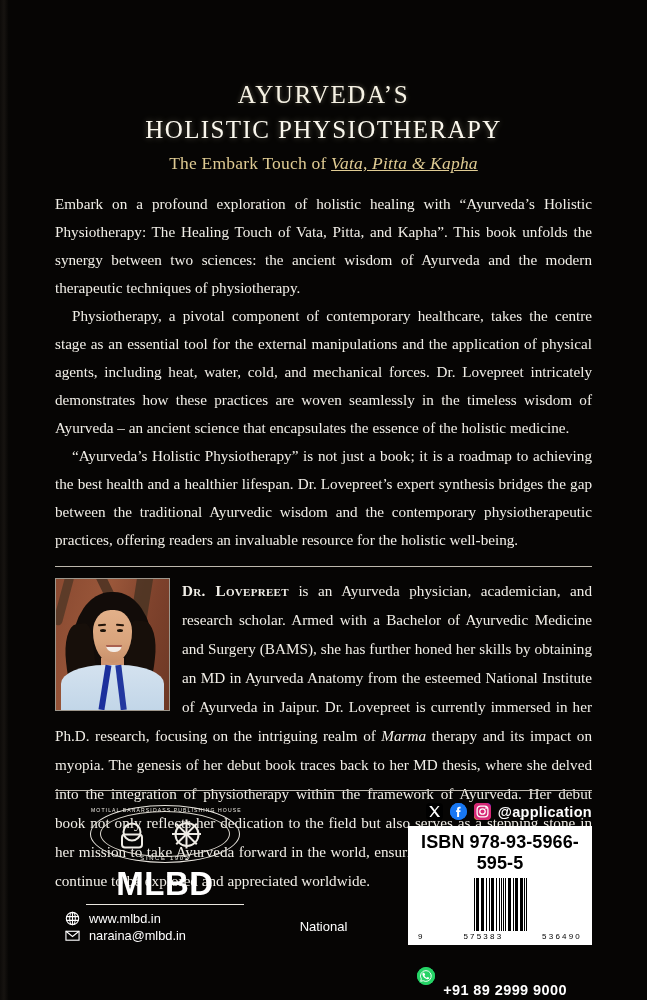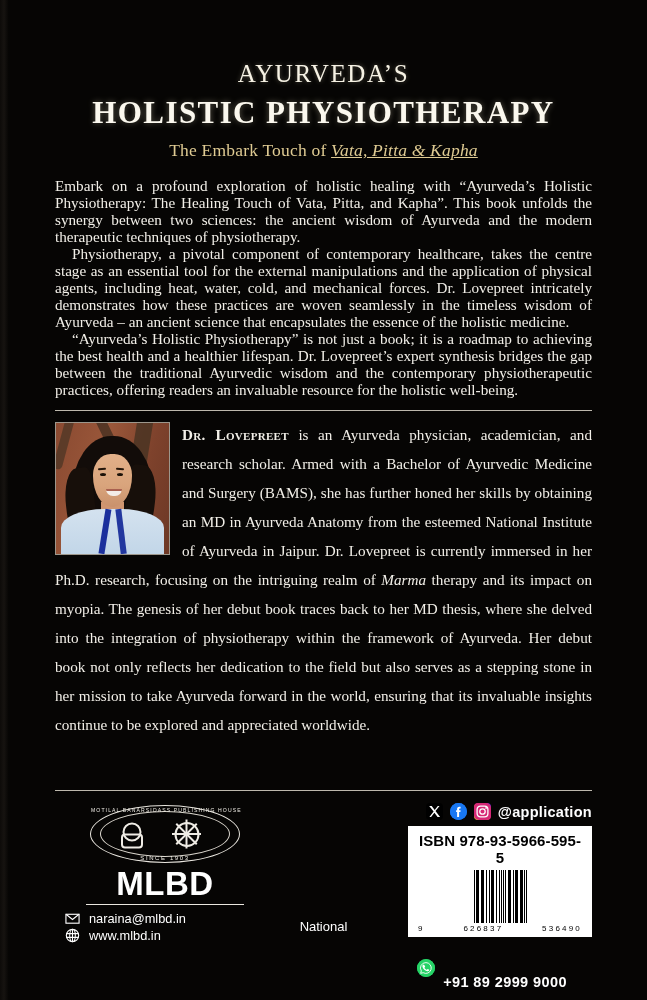--- a/index.html
+++ b/index.html
@@ -20,40 +20,40 @@
   .spine-edge {
     position:absolute; left:0; top:0; width:9px; height:100%;
     background:linear-gradient(to right,#0d0b09 0%,#161310 45%,#050403 100%);
   }
   .inner {
     position:absolute;
     left:55px; right:55px; top:0; bottom:0;
   }
 
   
-  .title-block { padding-top:60px; text-align:center; }
+  .title-block { padding-top:81px; text-align:center; }
   .title-line1 {
     font-size:25px; letter-spacing:1.6px; font-weight:400;
     color:#f6f2e4; text-transform:uppercase;
     text-shadow:0 0 5px rgba(255,245,210,.35);
   }
   .title-line2 {
-    font-size:31px; letter-spacing:1.4px; font-weight:700;
+    font-size:25px; letter-spacing:1.4px; font-weight:400;
     color:#fbf8ee; text-transform:uppercase; margin-top:7px;
     text-shadow:0 0 6px rgba(255,245,210,.35);
   }
   .subtitle {
     font-size:17.5px; color:#dfcb93; margin-top:9px; letter-spacing:.2px;
   }
   .subtitle .ital { font-style:italic;text-decoration:underline; }
 
   
   .blurb { margin-top:16px; }
   .blurb p {
-    font-size:15.2px; line-height:17px; text-align:justify;
+    font-size:15.2px; line-height:28px; text-align:justify;
     color:#f2efe8; text-indent:0;
     -webkit-hyphens:none; hyphens:none;
   }
   .blurb p + p { text-indent:17px; }
 
   
   .rule { height:1px; background:#bdb8ad; margin:12px 0 9px 0; }
   .rule.footer-rule { margin:8px 0 10px 0; }
 
   
@@ -163,21 +163,21 @@
   }
   .si { width:17px; height:17px; border-radius:4px; display:block; }
   .si-x { background:#000; }
   .si-fb { background:#1877f2; border-radius:50%; }
   .si-ig { background:linear-gradient(45deg,#f9ce34 4%,#ee2a7b 52%,#6228d7 96%); }
 
   .isbn-box {
     background:#fff; padding:6px 8px 4px; width:184px; margin-left:auto;
   }
   .isbn-text {
-    font-family:"Liberation Sans", sans-serif; font-size:15px; font-weight:700;
+    font-family:"Liberation Sans", sans-serif; font-size:18px; font-weight:700;
     color:#000; text-align:center; letter-spacing:.1px; margin-bottom:4px;
   }
   .barcode { height:53px; display:flex; align-items:flex-end; gap:0; justify-content:center; }
   .bar { background:#000; }
   .barnums {
     display:flex; justify-content:space-between; font-family:"Liberation Sans", sans-serif;
     font-size:8px; color:#000; margin-top:1px; padding:0 2px; letter-spacing:2.2px;
   }
   .wa-row { display:flex; align-items:center; justify-content:center; gap:8px; margin-top:8px; }
   .wa-icon { width:18px; height:18px; border-radius:50%; background:#25d366; display:block; }
@@ -262,35 +262,35 @@
             <div class="pub-since">SINCE 1903</div>
           </div>
 
           <div class="pub-name">MLBD</div>
           <div class="pub-underline"></div>
 
           <div class="pub-contact">
             <div class="pub-row">
               <span class="ic">
                 <svg viewBox="0 0 16 16" width="15" height="15">
-                    <rect x="1" y="3.5" width="14" height="9.5" fill="none" stroke="#fff" stroke-width="1.2"></rect>
-                    <path d="M1 3.5 L8 9 L15 3.5" fill="none" stroke="#fff" stroke-width="1.2"></path>
-                  </svg>
-              </span>
-              <span>naraina@mlbd.in</span>
-            </div>
-            <div class="pub-row">
-              <span class="ic">
-                <svg viewBox="0 0 16 16" width="15" height="15">
                     <circle cx="8" cy="8" r="6.6" fill="none" stroke="#fff" stroke-width="1.2"></circle>
                     <ellipse cx="8" cy="8" rx="3" ry="6.6" fill="none" stroke="#fff" stroke-width="1.1"></ellipse>
                     <path d="M1.6 6 H14.4 M1.6 10 H14.4 M8 1.4 V14.6" stroke="#fff" stroke-width="1.1"></path>
                   </svg>
               </span>
               <span>www.mlbd.in</span>
+            </div>
+            <div class="pub-row">
+              <span class="ic">
+                <svg viewBox="0 0 16 16" width="15" height="15">
+                    <rect x="1" y="3.5" width="14" height="9.5" fill="none" stroke="#fff" stroke-width="1.2"></rect>
+                    <path d="M1 3.5 L8 9 L15 3.5" fill="none" stroke="#fff" stroke-width="1.2"></path>
+                  </svg>
+              </span>
+              <span>naraina@mlbd.in</span>
             </div>
           </div>
         </div>
 
         <div class="right-col">
 
           <div class="social">
             <span class="si si-x">
               <svg viewBox="0 0 17 17" width="17" height="17">
                   <path d="M3.2 3 L7.6 8.6 L3.4 14 H5.1 L8.4 9.8 L11.6 14 H14.1 L9.5 8.1 L13.5 3 H11.8 L8.7 6.9 L5.7 3 Z" fill="#fff"></path>
@@ -347,21 +347,21 @@
                 <span class="bar" style="width: 3px; height: 100%; background: rgb(0, 0, 0);"></span>
                 <span class="bar" style="width: 2px; height: 100%; background: transparent;"></span>
                 <span class="bar" style="width: 3px; height: 100%; background: rgb(0, 0, 0);"></span>
                 <span class="bar" style="width: 1px; height: 100%; background: transparent;"></span>
                 <span class="bar" style="width: 1px; height: 100%; background: rgb(0, 0, 0);"></span>
                 <span class="bar" style="width: 1px; height: 100%; background: transparent;"></span>
                 <span class="bar" style="width: 1px; height: 100%; background: rgb(0, 0, 0);"></span>
               </div>
             <div class="barnums">
               <span>9</span>
-              <span>626837</span>
+              <span>575383</span>
               <span>536490</span>
             </div>
           </div>
 
           <div class="wa-row">
             <span class="wa-icon">
               <svg viewBox="0 0 18 18" width="18" height="18">
                   <circle cx="9" cy="9" r="9" fill="#25d366"></circle>
                   <path d="M6.2 5.3 C5.4 6.1 5.2 7.3 5.7 8.4 C6.4 10 7.9 11.4 9.6 12 C10.6 12.4 11.6 12.2 12.1 11.6 C12.4 11.2 12.3 10.9 12 10.7 L11 10.1 C10.8 10 10.6 10 10.4 10.2 L10 10.7 C9.9 10.8 9.7 10.9 9.5 10.8 C8.7 10.4 8 9.7 7.5 8.9 C7.4 8.7 7.5 8.5 7.6 8.4 L8 8 C8.2 7.8 8.2 7.6 8.1 7.4 L7.6 6.4 C7.4 6 7 5.9 6.6 6.1 Z" fill="#fff"></path>
                   <path d="M9 3.6 A5.4 5.4 0 0 0 4.3 11.9 L3.7 14.3 L6.2 13.7 A5.4 5.4 0 1 0 9 3.6 Z" fill="none" stroke="#fff" stroke-width="0.9"></path>

